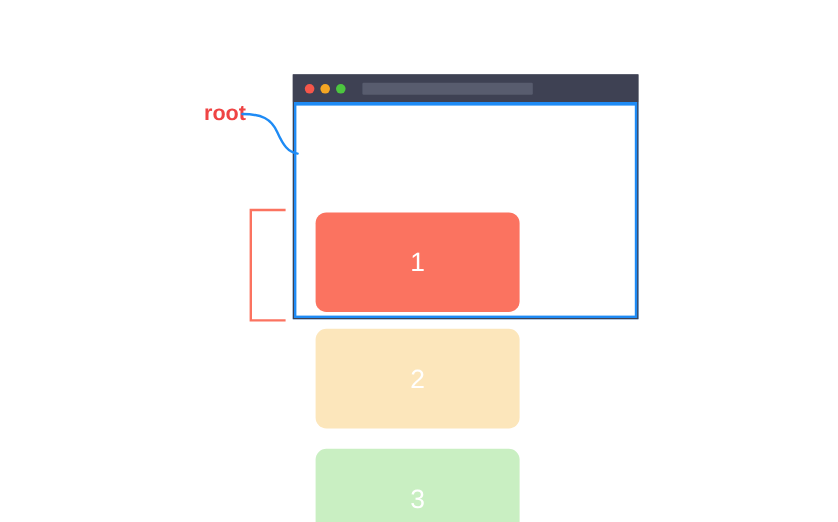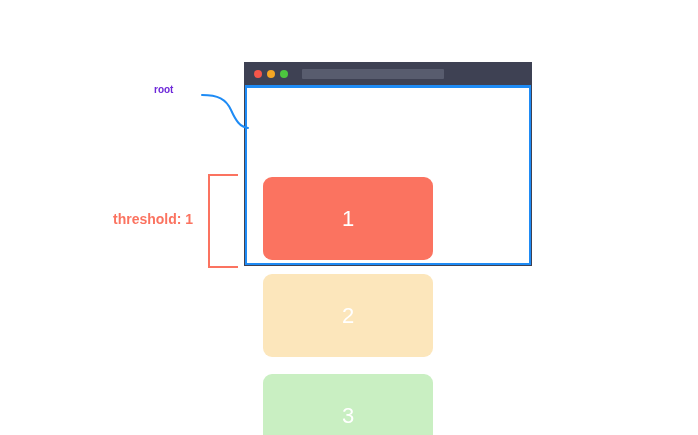--- a/index.html
+++ b/index.html
@@ -92,25 +92,25 @@
     text-align: center;
     box-sizing: border-box;
   }
   #box-1 { top: 177px; background: #fb7360; z-index: 5; }
   #box-2 { top: 274px; background: #fce6bb; z-index: 1; }
   #box-3 { top: 374px; background: #c9efc2; z-index: 1; height: 83px; }
 
   
   #root-label {
     position: absolute;
-    left: 154px;
+    left: 170px;
     top: 84px;
-    font-size: 10px;
+    font-size: 18px;
     font-weight: bold;
-    color: #6d28d9;
+    color: #ef4444;
     white-space: nowrap;
   }
   #root-connector {
     position: absolute;
     left: 200px;
     top: 86px;
     width: 50px;
     height: 48px;
   }
   #threshold-label {
@@ -150,18 +150,17 @@
 
   <div class="target-box" id="box-1">1</div>
   <div class="target-box" id="box-2">2</div>
   <div class="target-box" id="box-3">3</div>
 
   <div id="root-label">root</div>
   <svg id="root-connector" viewBox="0 0 50 48" fill="none" xmlns="http://www.w3.org/2000/svg">
     <path d="M2 9 C 18 9, 26 13, 31 24 C 36 35, 40 41, 48 42" stroke="#1e8bf5" stroke-width="2" fill="none" stroke-linecap="round"></path>
   </svg>
 
-  <div id="threshold-label">threshold: 1</div>
   <svg id="threshold-bracket" viewBox="0 0 36 96" fill="none" xmlns="http://www.w3.org/2000/svg">
     <path d="M32 2 L4 2 L4 94 L32 94" stroke="#fb7360" stroke-width="2" fill="none" stroke-linecap="square" stroke-linejoin="miter"></path>
   </svg>
 
 </div>
 
 </body></html>

